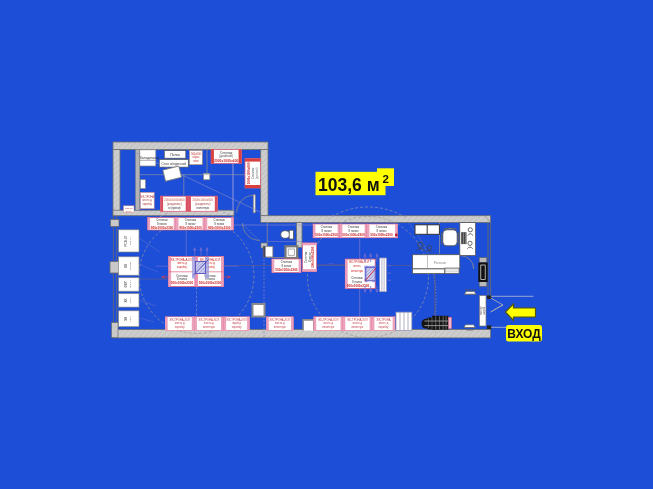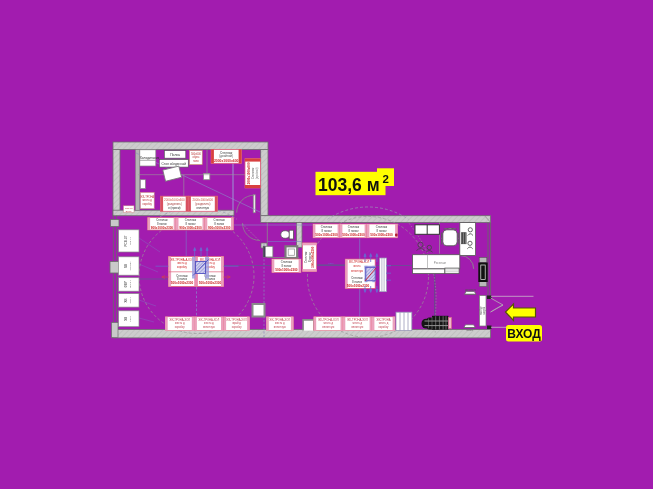--- a/index.html
+++ b/index.html
@@ -1,16 +1,16 @@
 <!DOCTYPE html>
 <html><head>
 <meta charset="utf-8">
 <style>
   html,body{margin:0;padding:0;background:#ffffff;}
-  #stage{position:relative;width:653px;height:489px;background:#a21caf;overflow:hidden;
+  #stage{position:relative;width:653px;height:489px;background:#1d4ed8;overflow:hidden;
          font-family:"Liberation Sans", sans-serif;}
   svg{position:absolute;left:0;top:0;}
   text{font-family:"Liberation Sans", sans-serif;}
 </style>
 </head>
 <body>
 <div id="stage">
 <svg width="653" height="489" viewBox="0 0 653 489">
 <defs>
   <pattern id="wallhatch" width="4" height="4" patternTransform="rotate(45)" patternUnits="userSpaceOnUse">

